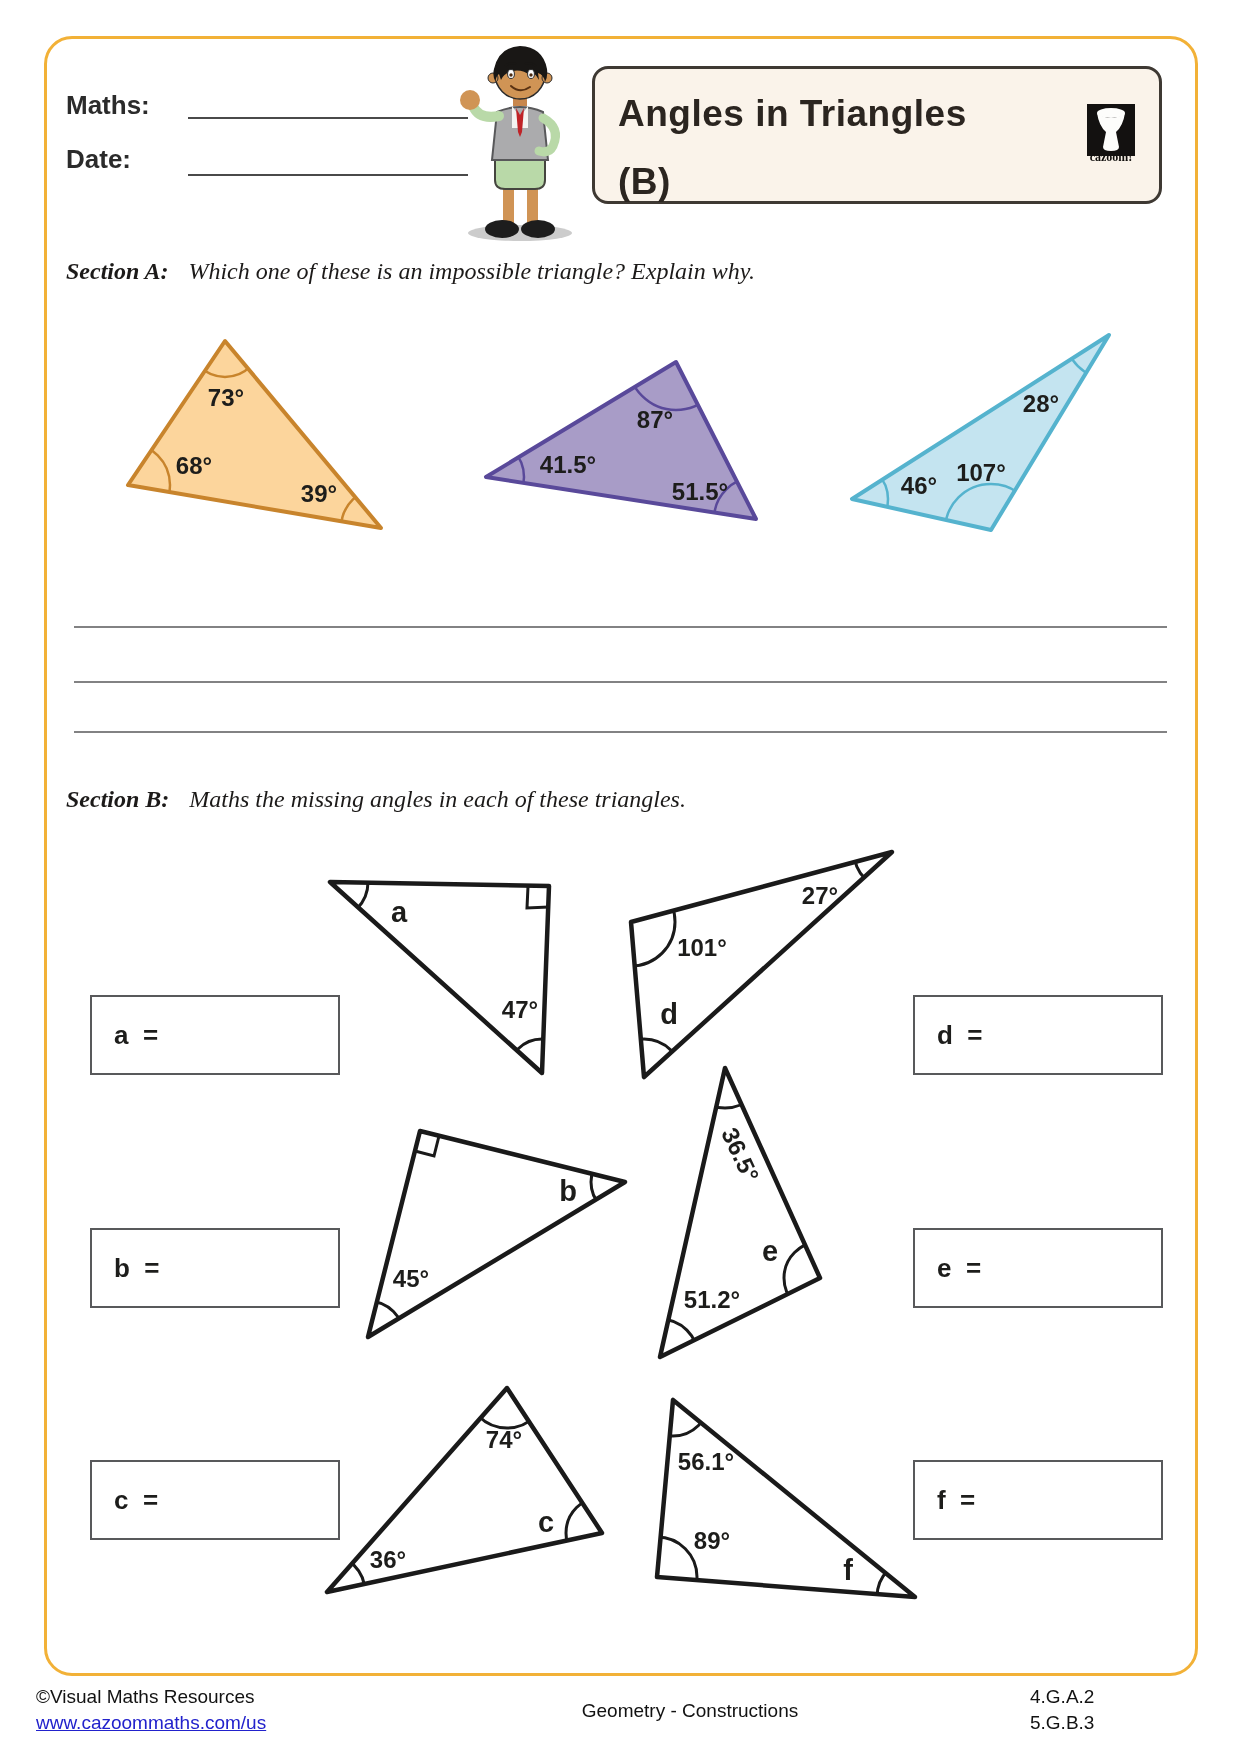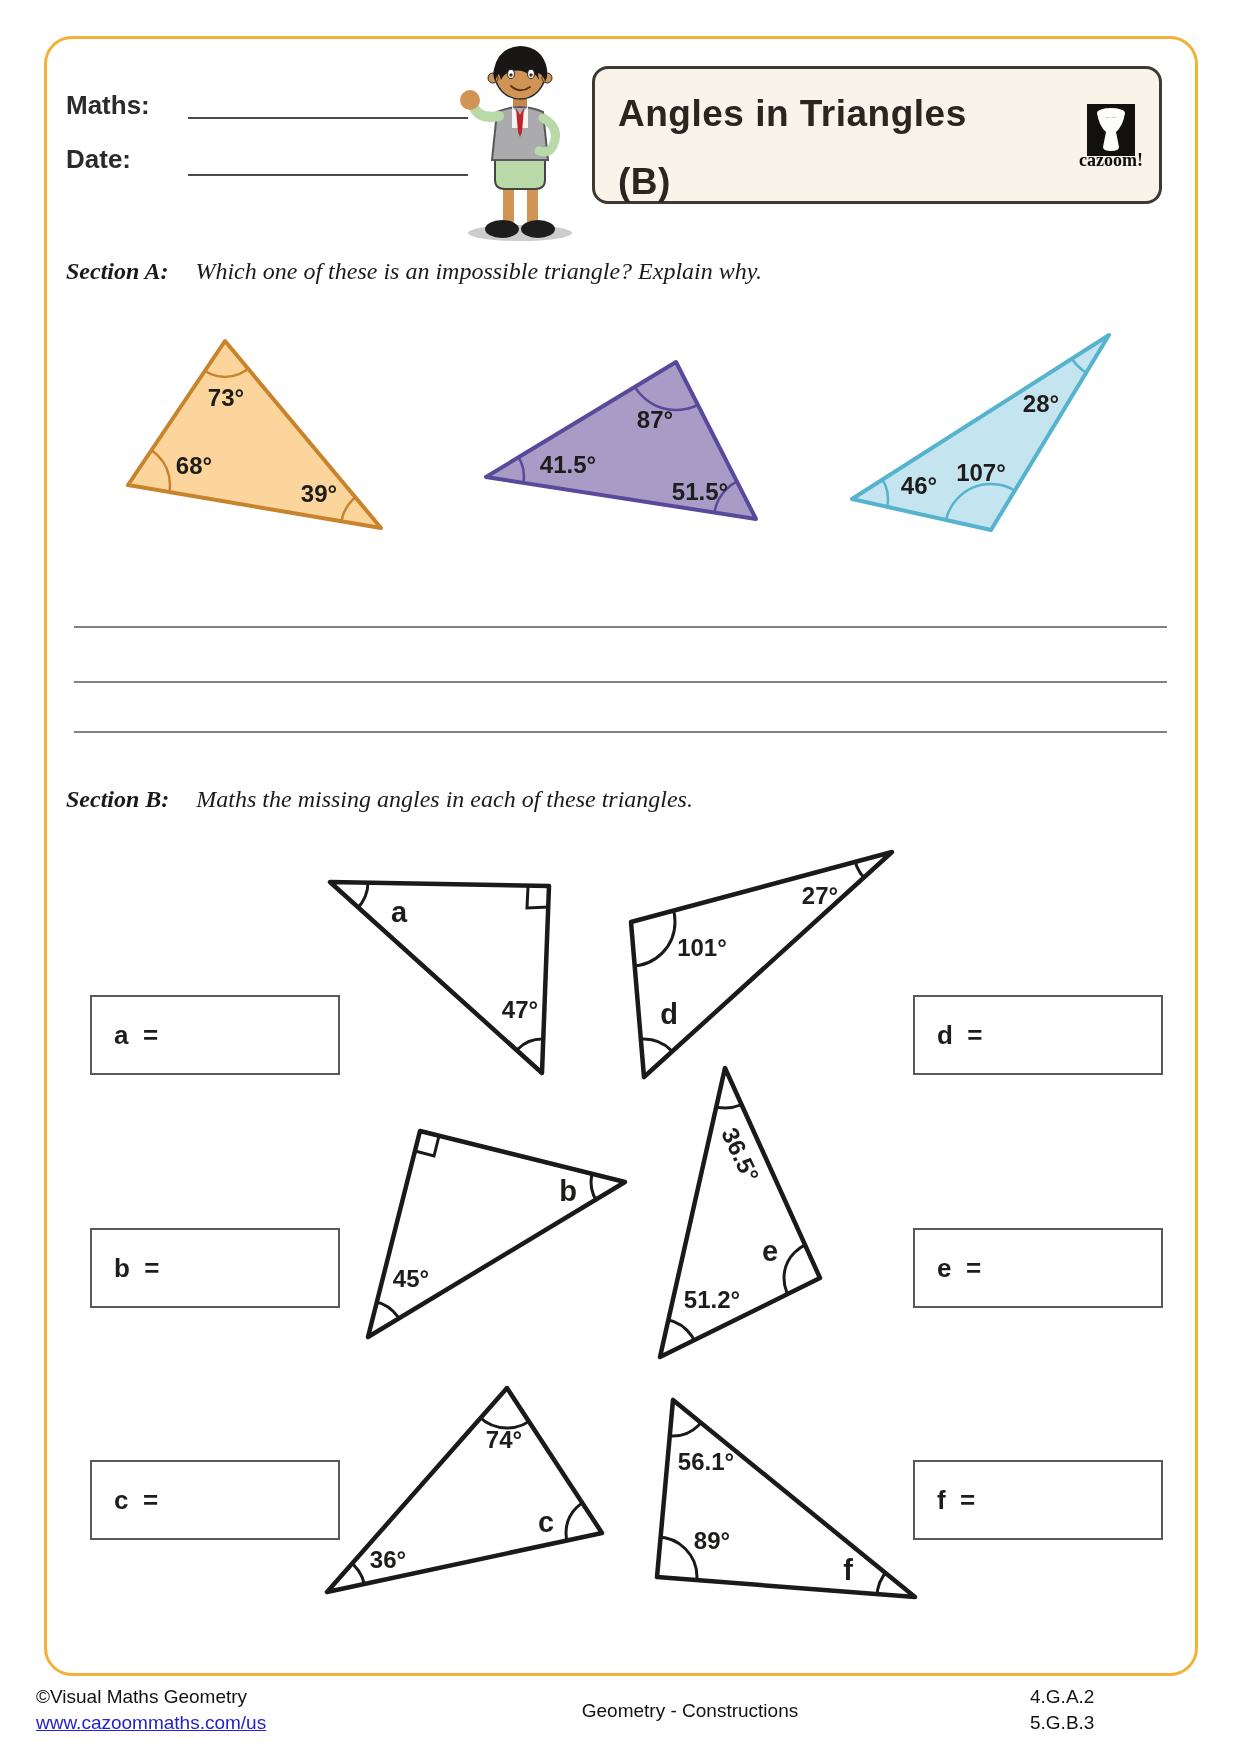--- a/index.html
+++ b/index.html
@@ -6,25 +6,25 @@
   body{width:1241px;height:1754px;position:relative;background:#ffffff;
        font-family:"Liberation Sans",sans-serif;color:#231f20;overflow:hidden;}
   .abs{position:absolute;}
   
   #page-frame{left:44px;top:36px;width:1148px;height:1634px;border:3px solid #f2b137;border-radius:28px;}
   
   .field-label{font-weight:bold;font-size:26px;color:#2b2b2b;}
   .write-line{border-bottom:2px solid #4a4a4a;height:0;}
   #title-box{left:592px;top:66px;width:564px;height:132px;background:#faf3ea;border:3.5px solid #3e3933;border-radius:16px;}
   #title-text{left:618px;top:80px;width:400px;font-size:37px;font-weight:bold;line-height:68px;color:#2b2520;letter-spacing:.5px;}
-  #cazoom-word{left:1063px;top:150px;width:96px;text-align:center;font-family:"Liberation Serif",serif;font-weight:bold;font-size:18px;color:#0f0d0b;}
+  #cazoom-word{left:1063px;top:150px;width:96px;text-align:center;font-family:"Liberation Serif",serif;font-weight:bold;font-size:12px;color:#0f0d0b;}
   
   .section-head{font-family:"Liberation Serif",serif;font-size:24px;color:#1c1a19;}
   .section-head .lead{font-weight:bold;font-style:italic;}
-  .section-head .inst{font-style:italic;margin-left:27px;}
+  .section-head .inst{font-style:italic;margin-left:20px;}
   
   .ansbox{width:224px;height:76px;border:2px solid #58595b;background:#fff;
           font-size:26px;font-weight:bold;line-height:76px;padding-left:22px;white-space:pre;color:#1d1d1b;}
   
   .foot{font-size:19px;color:#121212;line-height:26px;}
   .foot a{color:#2222cc;text-decoration:underline;}
   svg text{font-family:"Liberation Sans",sans-serif;font-weight:bold;fill:#1d1d1b;}
   svg .ang{font-size:24px;}
   svg .unk{font-size:29px;}
 </style>
@@ -226,20 +226,20 @@
         <circle cx="657" cy="1577" r="40"></circle>
         <circle cx="915" cy="1597" r="38"></circle>
     </g>
     <text class="ang" x="706" y="1470" text-anchor="middle">56.1°</text>
     <text class="ang" x="712" y="1549" text-anchor="middle">89°</text>
     <text class="unk" x="848" y="1580" text-anchor="middle">f</text>
   </g>
 </svg>
 
 <div class="abs foot" style="left:36px;top:1684px;">
-  <div>©Visual Maths Geometry</div>
+  <div>©Visual Maths Resources</div>
   <div><a href="#">www.cazoommaths.com/us</a></div>
 </div>
 <div class="abs foot" style="left:540px;top:1698px;width:300px;text-align:center;">Geometry - Constructions</div>
 <div class="abs foot" style="right:31px;top:1684px;width:180px;text-align:left;">
   <div>4.G.A.2</div>
   <div>5.G.B.3</div>
 </div>
 
 </body></html>

